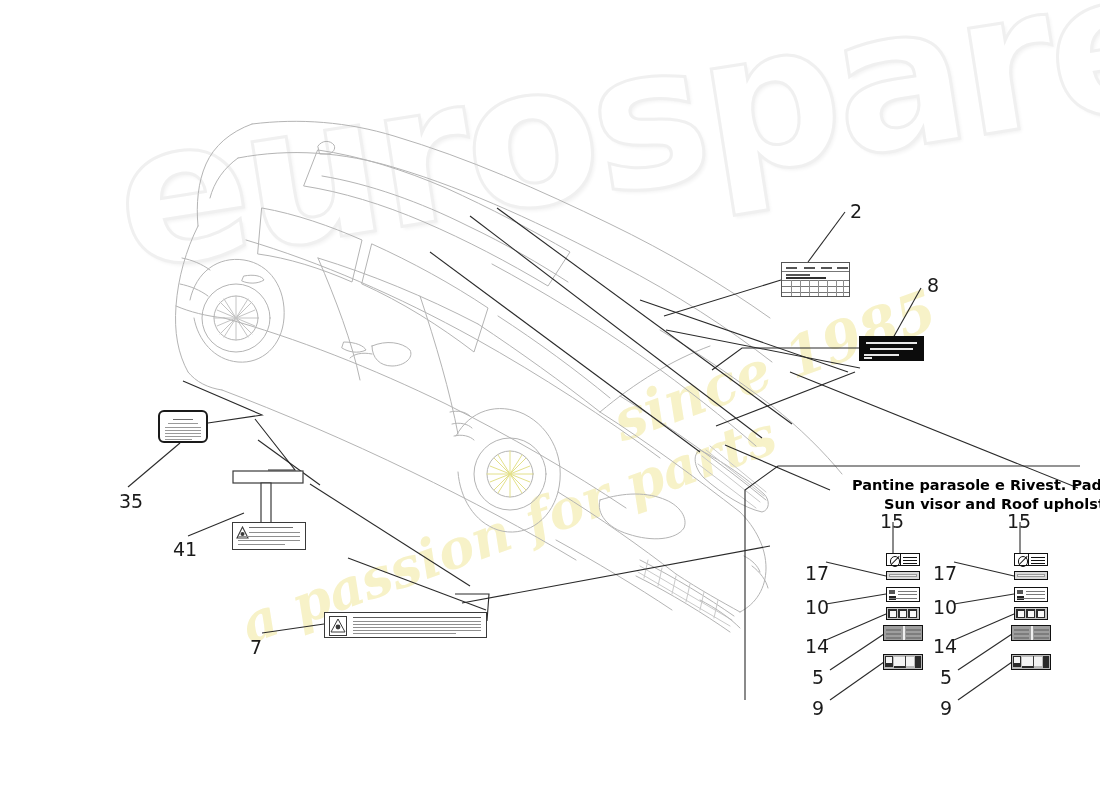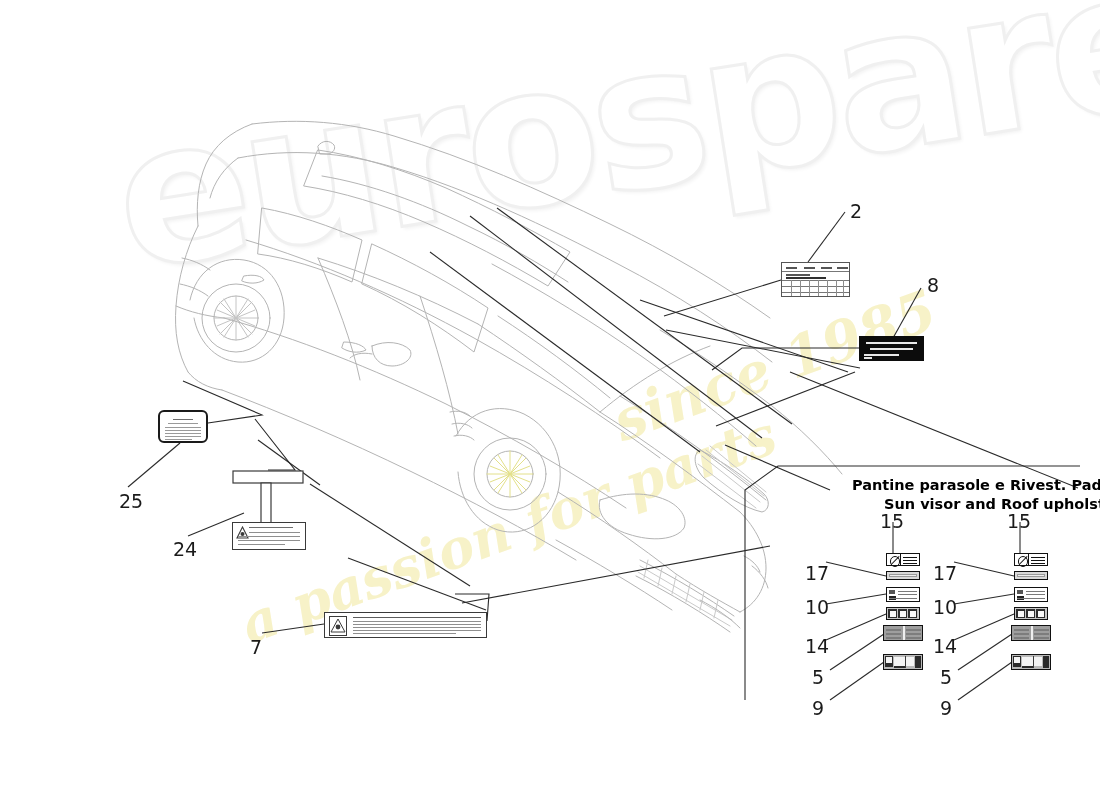--- a/index.html
+++ b/index.html
@@ -486,22 +486,22 @@
     <div class="lt" style="left:10px;top:2px;width:11px;height:9px"></div>
     <div class="blk" style="left:10px;top:11px;width:11px;height:2px"></div>
     <div class="lt" style="left:22px;top:2px;width:8px;height:9px"></div>
     <div class="blk" style="left:31px;top:1px;width:6px;height:12px"></div>
     <div class="vl" style="left:21px"></div>
   </div>
 
   <div id="callouts">
       <div class="num" style="left: 850px; top: 202px;">2</div>
       <div class="num" style="left: 927px; top: 276px;">8</div>
-      <div class="num" style="left: 119px; top: 492px;">25</div>
-      <div class="num" style="left: 173px; top: 540px;">24</div>
+      <div class="num" style="left: 119px; top: 492px;">35</div>
+      <div class="num" style="left: 173px; top: 540px;">41</div>
       <div class="num" style="left: 250px; top: 638px;">7</div>
       <div class="num" style="left: 880px; top: 512px;">15</div>
       <div class="num" style="left: 1007px; top: 512px;">15</div>
       <div class="num" style="left: 805px; top: 564px;">17</div>
       <div class="num" style="left: 933px; top: 564px;">17</div>
       <div class="num" style="left: 805px; top: 598px;">10</div>
       <div class="num" style="left: 933px; top: 598px;">10</div>
       <div class="num" style="left: 805px; top: 637px;">14</div>
       <div class="num" style="left: 933px; top: 637px;">14</div>
       <div class="num" style="left: 812px; top: 668px;">5</div>

